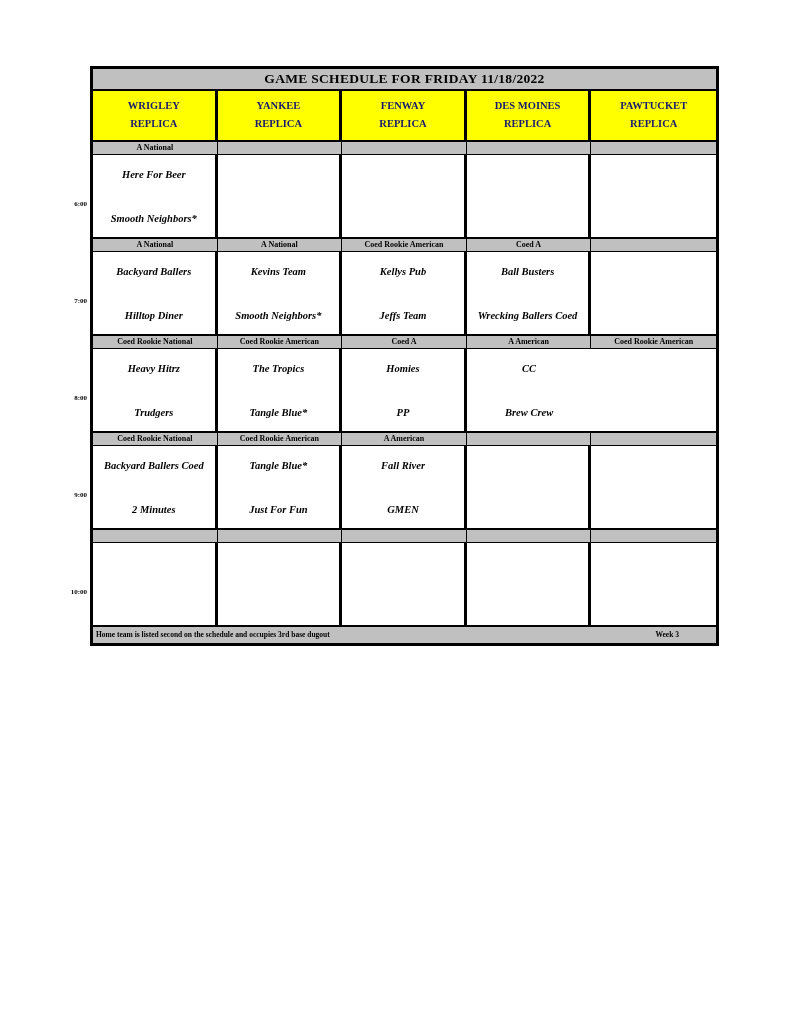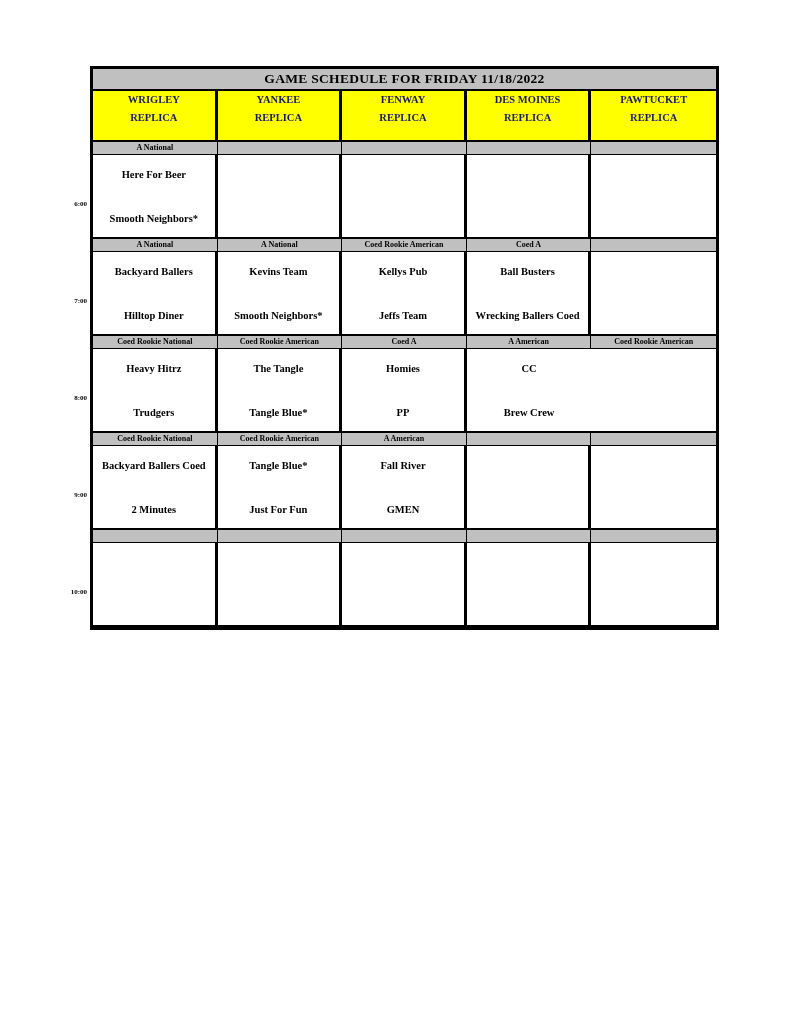--- a/index.html
+++ b/index.html
@@ -39,20 +39,21 @@
   }
   .field-cell {
     height: 49px;
     box-sizing: border-box;
     background: #ffff00;
     border-right: 3px solid #000000;
     text-align: center;
     color: #191970;
     font-weight: bold;
     font-size: 10.5px;
+    padding-top: 6px;
   }
   .field-cell:last-child { border-right: none; }
   .field-cell .hline { line-height: 18px; }
   .division-row {
     display: grid;
     grid-template-columns: repeat(5, 1fr);
     border-bottom: 1px solid #000000;
   }
   .division-cell {
     height: 12px;
@@ -80,21 +81,21 @@
     border-right: 3px solid #000000;
     display: flex;
     flex-direction: column;
     justify-content: space-between;
     padding: 13px 2px 12px 2px;
     text-align: center;
     font-weight: bold;
     font-size: 10.5px;
   }
   .game-cell:last-child { border-right: none; }
-  .team { line-height: 13px; min-height: 13px; }
+  .team { line-height: 13px; min-height: 13px; font-style: italic; }
   .time-label {
     position: absolute;
     left: -34px;
     top: 13px;
     width: 28px;
     text-align: right;
     font-size: 7px;
     font-weight: bold;
     color: #000000;
     margin-top: 32px;
@@ -212,21 +213,21 @@
       <div class="division-cell">A American</div>
       <div class="division-cell">Coed Rookie American</div>
     </div>
     <div class="game-row">
       <div class="time-label">8:00</div>
       <div class="game-cell">
         <div class="team">Heavy Hitrz</div>
         <div class="team">Trudgers</div>
       </div>
       <div class="game-cell">
-        <div class="team">The Tangle</div>
+        <div class="team">The Tropics</div>
         <div class="team">Tangle Blue*</div>
       </div>
       <div class="game-cell">
         <div class="team">Homies</div>
         <div class="team">PP</div>
       </div>
       <div class="game-cell">
         <div class="team">CC</div>
         <div class="team">Brew Crew</div>
       </div>
@@ -287,15 +288,19 @@
       <div class="game-cell">
         <div class="team"></div>
         <div class="team"></div>
       </div>
       <div class="game-cell">
         <div class="team"></div>
         <div class="team"></div>
       </div>
     </div>
 
+    <div class="footer-row">
+      <div>Home team is listed second on the schedule and occupies 3rd base dugout</div>
+      <div>Week 3</div>
+    </div>
 
   </div>
 </div>
 
 </body></html>

